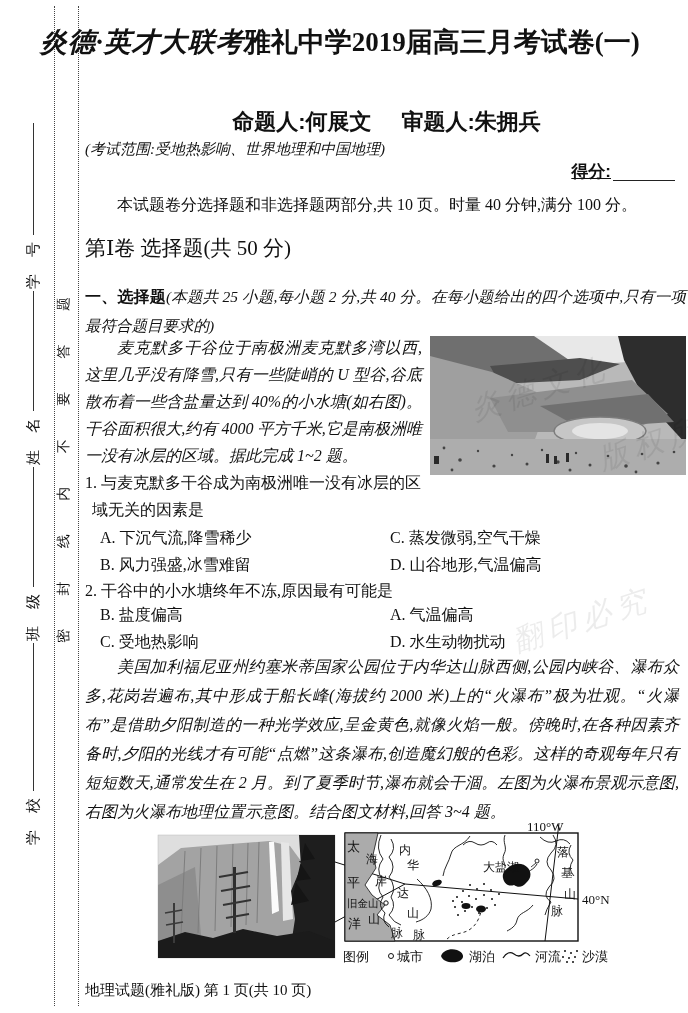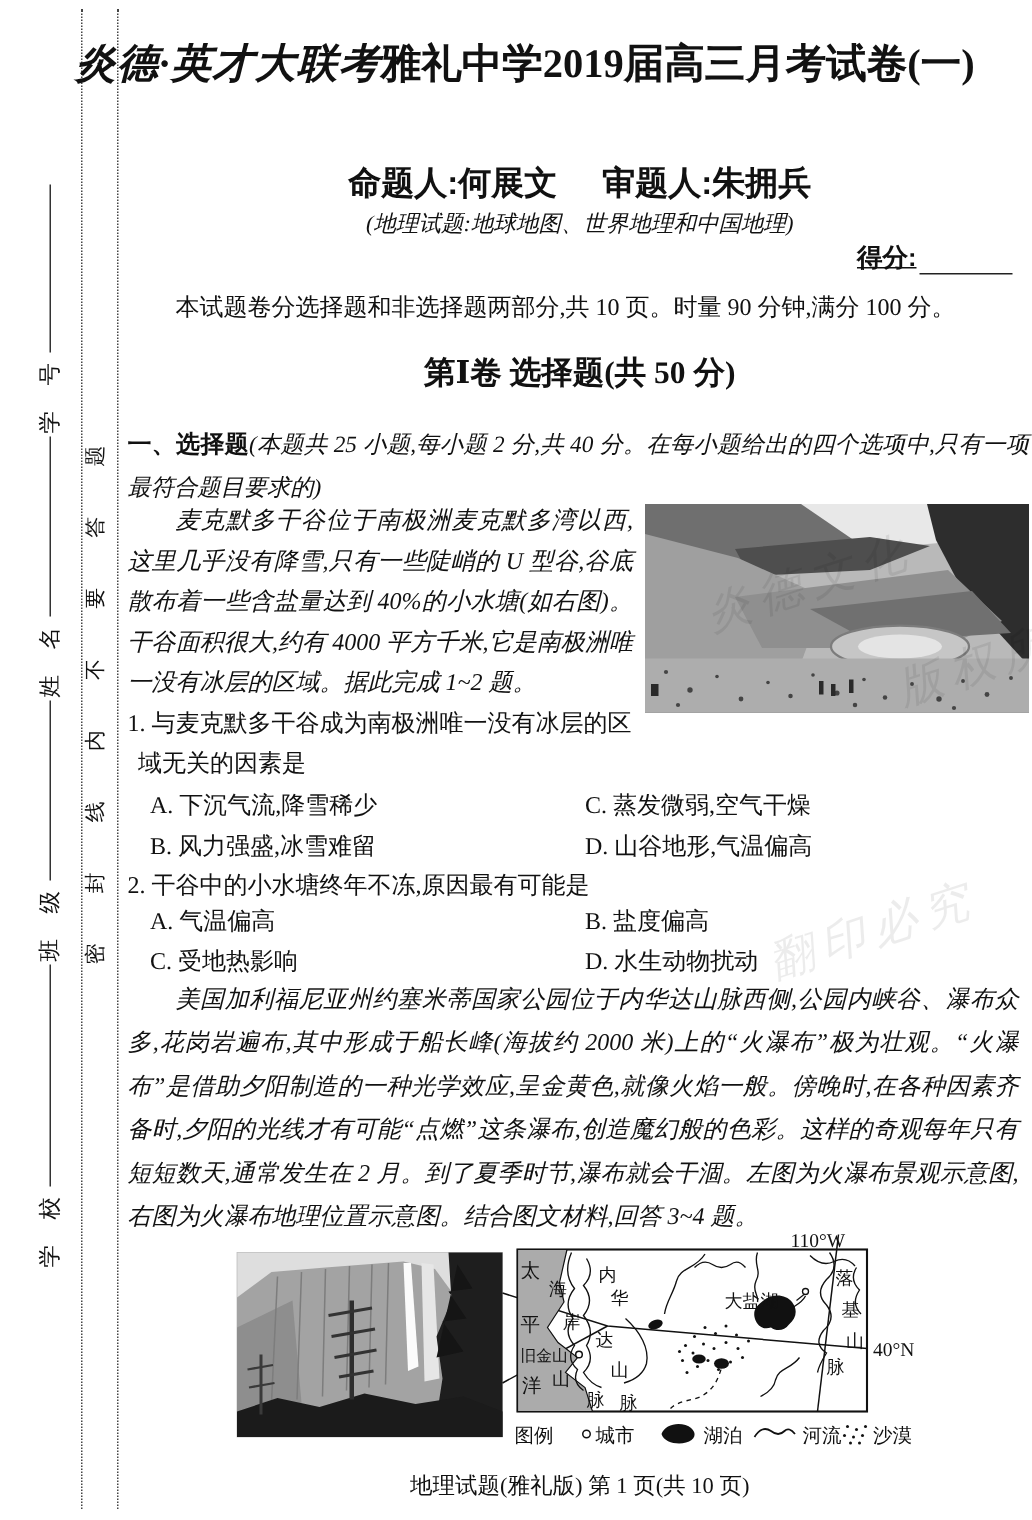--- a/index.html
+++ b/index.html
@@ -1,38 +1,38 @@
 <!DOCTYPE html>
 <html><head>
 <meta charset="utf-8">
 <style>
   html,body{margin:0;padding:0;background:#ffffff;}
   #page{position:relative;width:688px;height:1013px;background:#fff;overflow:hidden;
         font-family:"Liberation Serif","DejaVu Serif",serif;color:#111;}
   .abs{position:absolute;}
   .hei{font-family:"Liberation Sans","DejaVu Sans",sans-serif;font-weight:bold;}
   .kai{font-style:italic;}
-  .center{text-align:center;}
+  .center{}
   
   .dotline{position:absolute;top:6px;height:1000px;width:0;border-left:1px dotted #444;}
   .rot-strip{position:absolute;transform:rotate(-90deg);display:flex;align-items:center;}
   .rot-strip .lbl{font-size:15px;letter-spacing:17px;white-space:nowrap;}
   .rot-strip .blank{height:1px;border-bottom:1px solid #333;flex:0 0 auto;margin:0 2px 0 -10px;}
   .seal-strip{justify-content:space-between;}
   .seal-strip span{font-size:14px;}
   
   .title{top:24px;left:40px;width:620px;font-size:27px;font-weight:bold;white-space:nowrap;}
   .title .brush{font-style:italic;letter-spacing:1px;}
   .subject{top:62px;left:85px;width:603px;font-size:34px;}
   .byline{top:107px;left:85px;width:603px;display:flex;justify-content:center;gap:30px;font-size:22px;}
   .scope{top:140px;left:85px;width:603px;font-size:15px;}
-  .score{top:160px;left:85px;width:590px;display:flex;justify-content:flex-end;align-items:flex-end;font-size:17px;text-decoration:underline;}
+  .score{top:160px;left:85px;width:590px;display:flex;justify-content:flex-end;align-items:center;font-size:17px;text-decoration:underline;}
   .score .blank{width:62px;border-bottom:1px solid #222;height:18px;margin-left:2px;}
   .intro{top:195px;left:85px;width:600px;font-size:16px;text-indent:2em;}
-  .part1{top:234px;left:85px;width:603px;font-size:21px;font-weight:bold;}
+  .part1{top:234px;left:85px;width:603px;font-size:21px;font-weight:normal;}
   .section1{top:282px;left:85px;width:601px;font-size:15.5px;line-height:29px;text-align:justify;}
   .section1 b{font-family:Liberation Serif, serif;font-size:16px;}
   
   .blockA{top:334px;left:85px;width:601px;font-size:16px;line-height:27px;}
   .blockA .photo{float:right;width:256px;height:139px;margin:2px 0 6px 8px;}
   .blockA p{margin:0;}
   .p1{font-style:italic;text-indent:2em;text-align:justify;}
   .qstem{padding-left:7px;text-indent:-7px;}
   .opts{display:grid;grid-template-columns:290px auto;line-height:27px;font-size:16px;}
   .optsA{top:524px;left:100px;width:575px;}
@@ -76,27 +76,27 @@
     <span>题</span>
   </div>
 
   <div class="abs title center">
     <span class="brush">炎德·英才大联考</span><span>雅礼中学2019届高三月考试卷(一)</span>
   </div>
   <div class="abs byline hei">
     <span>命题人:何展文</span>
     <span>审题人:朱拥兵</span>
   </div>
-  <div class="abs scope center kai">(地理试题:地球地图、世界地理和中国地理)</div>
+  <div class="abs scope center kai">(考试范围:受地热影响、世界地理和中国地理)</div>
   <div class="abs score">
     <span class="hei">得分:</span>
     <span class="blank"></span>
   </div>
 
-  <div class="abs intro">本试题卷分选择题和非选择题两部分,共 10 页。时量 90 分钟,满分 100 分。</div>
+  <div class="abs intro">本试题卷分选择题和非选择题两部分,共 10 页。时量 40 分钟,满分 100 分。</div>
   <div class="abs part1 center">第Ⅰ卷 选择题(共 50 分)</div>
 
   <div class="abs section1">
     <b>一、选择题</b><span class="kai">(本题共 25 小题,每小题 2 分,共 40 分。在每小题给出的四个选项中,只有一项最符合题目要求的)</span>
   </div>
 
   <div class="abs blockA">
     <svg class="photo" viewBox="0 0 256 139">
       <rect x="0" y="0" width="256" height="139" fill="#b9b9b9" stroke="#555" stroke-width="1"></rect>
       <polygon points="88,0 256,0 256,22 196,26 150,30 96,14" fill="#e8e8e8"></polygon>
@@ -145,22 +145,22 @@
     <span>C. 蒸发微弱,空气干燥</span>
     <span>B. 风力强盛,冰雪难留</span>
     <span>D. 山谷地形,气温偏高</span>
   </div>
 
   <div class="abs q2">
     <span>2.</span> <span>干谷中的小水塘终年不冻,原因最有可能是</span>
   </div>
 
   <div class="abs opts optsB">
+    <span>B. 盐度偏高</span>
     <span>A. 气温偏高</span>
-    <span>B. 盐度偏高</span>
     <span>C. 受地热影响</span>
     <span>D. 水生动物扰动</span>
   </div>
 
   <div class="abs passage2">美国加利福尼亚州约塞米蒂国家公园位于内华达山脉西侧,公园内峡谷、瀑布众多,花岗岩遍布,其中形成于船长峰(海拔约 2000 米)上的“火瀑布”极为壮观。“火瀑布”是借助夕阳制造的一种光学效应,呈金黄色,就像火焰一般。傍晚时,在各种因素齐备时,夕阳的光线才有可能“点燃”这条瀑布,创造魔幻般的色彩。这样的奇观每年只有短短数天,通常发生在 2 月。到了夏季时节,瀑布就会干涸。左图为火瀑布景观示意图,右图为火瀑布地理位置示意图。结合图文材料,回答 3~4 题。</div>
 
   <div class="abs figwrap">
     <svg viewBox="0 0 603 160" width="603" height="160">
 
       <g>

